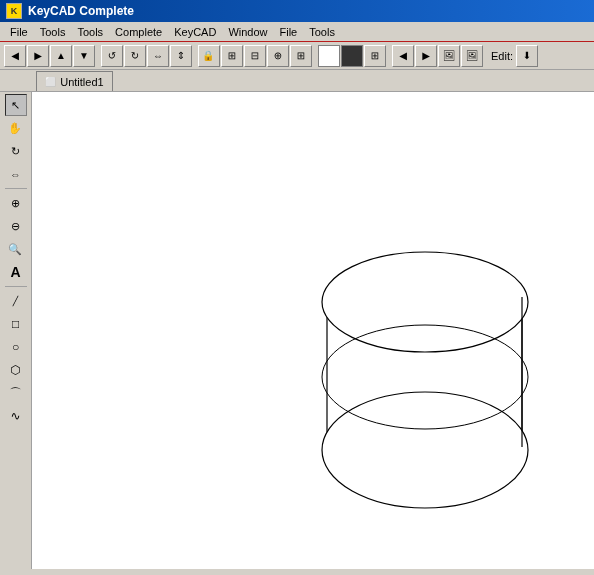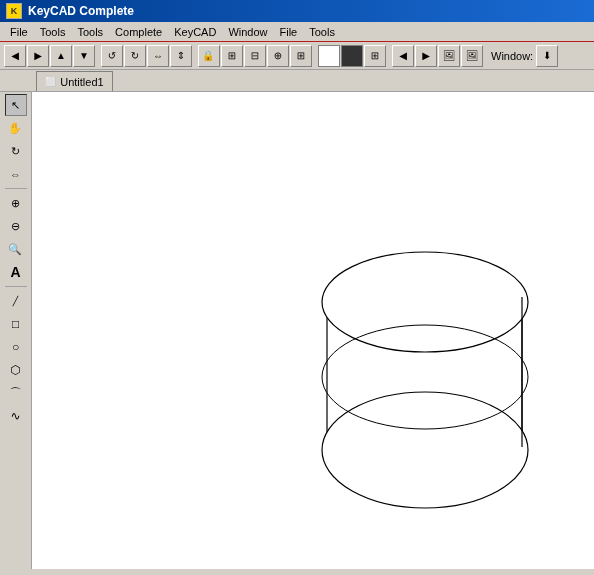--- a/index.html
+++ b/index.html
@@ -166,21 +166,21 @@
   <div class="tb-sep"></div>
   <div class="tb-btn" style="background:white; border:1px solid #808080;"> </div>
   <div class="tb-btn" style="background:#333; color:white; border:1px solid #808080;"> </div>
   <div class="tb-btn" title="Grid">⊞</div>
   <div class="tb-sep"></div>
   <div class="tb-btn">◀</div>
   <div class="tb-btn">▶</div>
   <div class="tb-btn">🖼</div>
   <div class="tb-btn">🖼</div>
   <div class="tb-sep"></div>
-  <span class="tb-label">Window:</span>
+  <span class="tb-label">Edit:</span>
   <div class="tb-btn">⬇</div>
 </div>
 
 <div id="doc-tab-bar">
   <div class="doc-tab">
     <span class="doc-tab-icon">⬜</span>
     <span>Untitled1</span>
   </div>
 </div>
 

